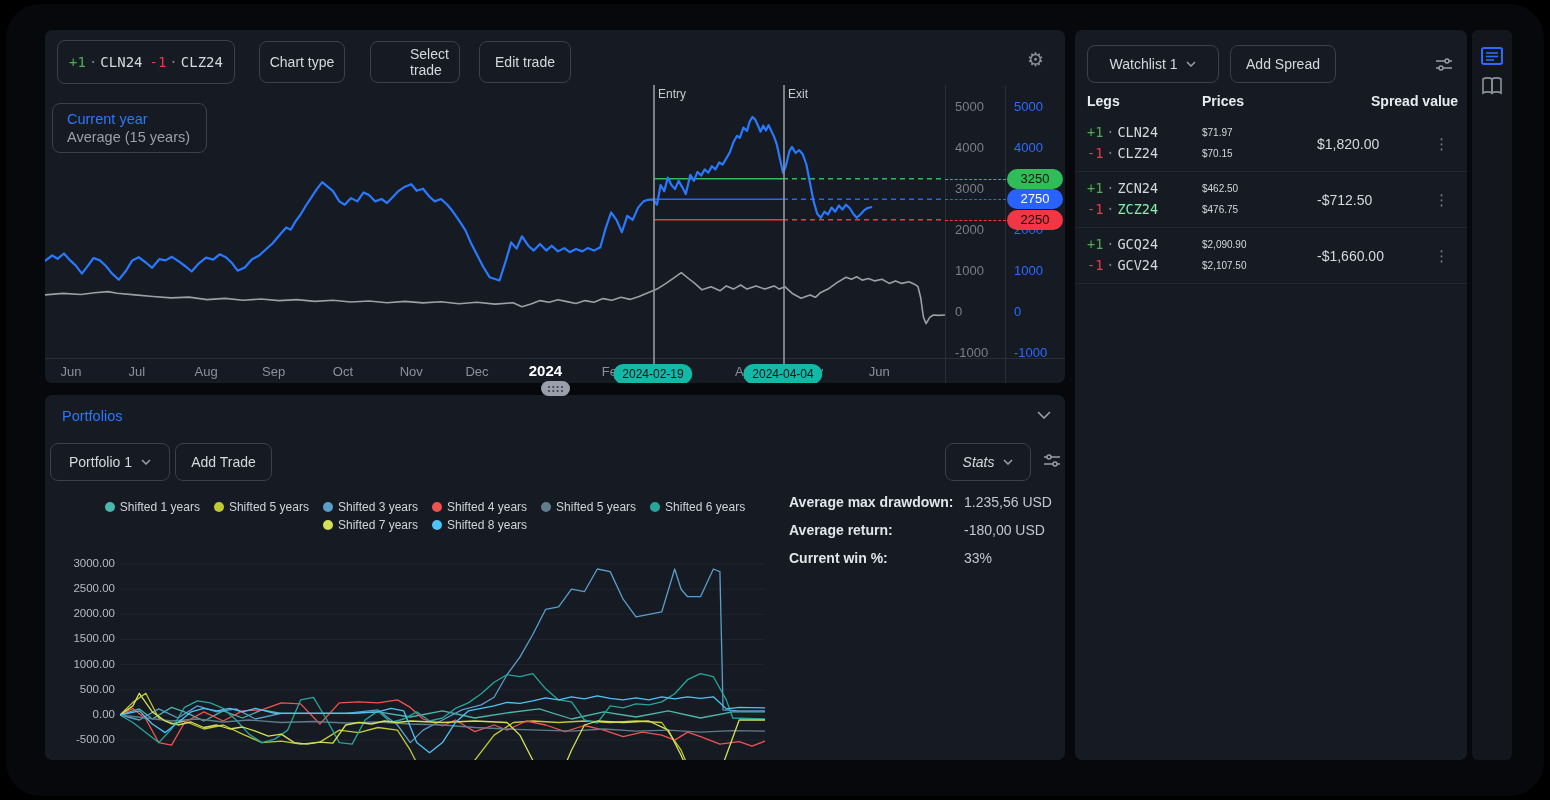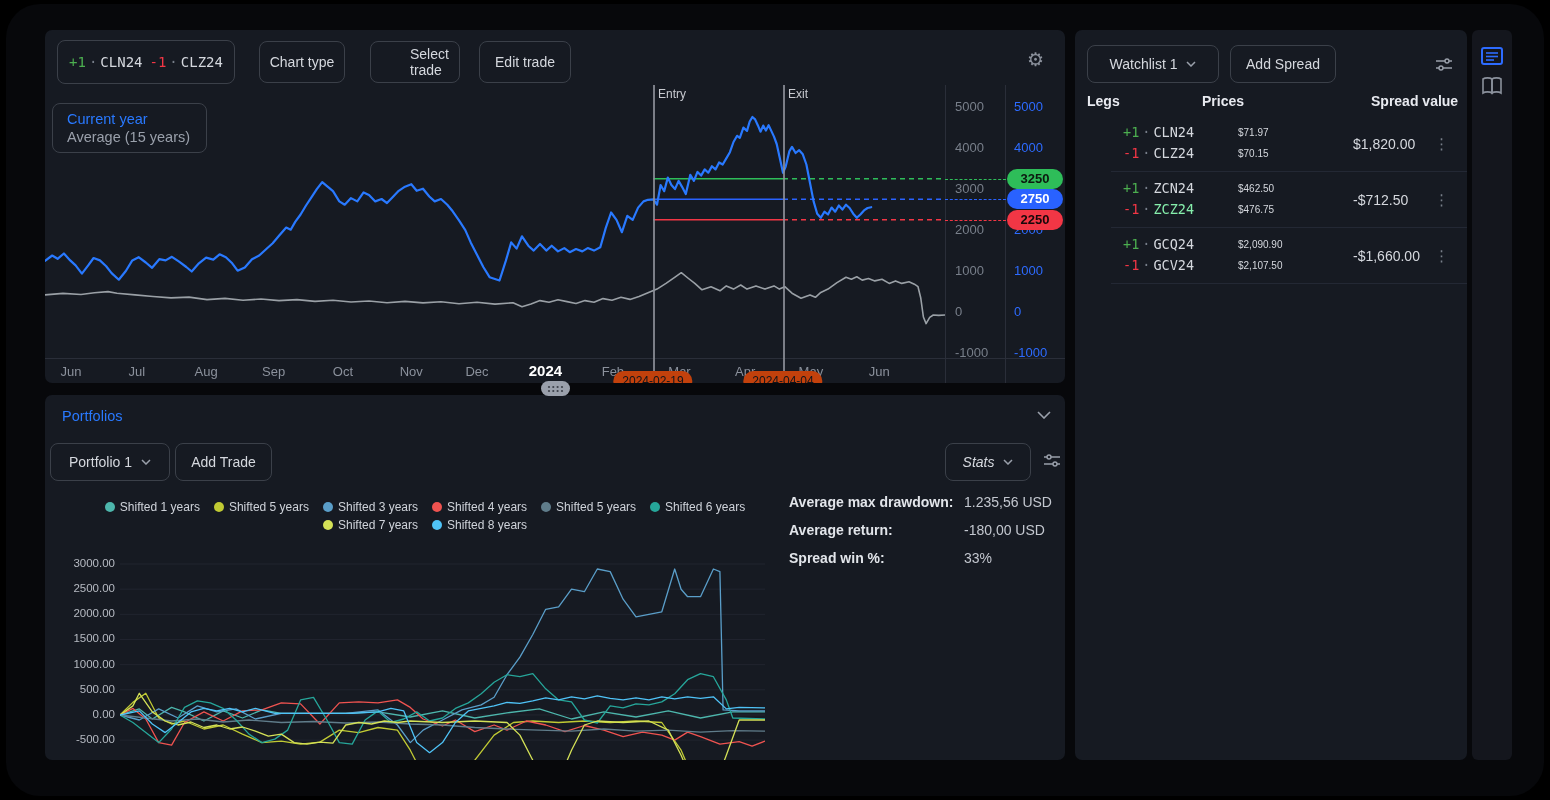--- a/index.html
+++ b/index.html
@@ -19,41 +19,41 @@
   .chev svg{display:block;}
   
   #legend-box{position:absolute;left:7px;top:73px;width:155px;height:50px;border:1px solid #3b4049;border-radius:8px;padding:7px 0 0 14px;box-sizing:border-box;}
   #legend-box .l1{color:#2979ff;font-size:14.5px;}
   #legend-box .l2{color:#9aa0ab;font-size:14.5px;margin-top:2px;}
   #watermark{position:absolute;left:250px;top:190px;width:600px;text-align:center;color:rgba(255,255,255,0.07);font-size:30px;letter-spacing:1px;pointer-events:none;}
   .vsep{position:absolute;top:55px;bottom:0;width:1px;background:#2a2e39;}
   .axis-label{position:absolute;font-size:13px;width:52px;}
   .axis-gray{color:#787f8a;}
   .axis-blue{color:#2d6bff;}
-  .pill{position:absolute;left:962px;width:56px;height:20px;border-radius:10px;font-size:13px;text-align:center;line-height:20px;font-weight:bold;}
+  .pill{position:absolute;left:962px;width:56px;height:20px;border-radius:10px;font-size:13px;text-align:center;line-height:20px;}
   .dash-ext{position:absolute;left:900px;width:61px;height:0;}
   .evline{position:absolute;top:55px;height:300px;width:1.5px;background:#8d9099;opacity:.85;}
   .evtext{position:absolute;top:57px;font-size:12px;color:#c8cad0;}
   #xaxis-row{position:absolute;left:0;right:0;top:328px;height:25px;border-top:1px solid #2a2e39;}
   .xtick{position:absolute;top:5px;transform:translateX(-50%);font-size:13px;color:#8b919c;white-space:nowrap;}
   .xtick.emph{font-size:15px;color:#fff;font-weight:700;top:3px;}
-  .date-tag{position:absolute;top:12px;transform:translateX(-50%);background:#c2410c;color:#11141a;font-size:12px;padding:3px 9px;border-radius:10px;white-space:nowrap;z-index:5;text-align:right;}
+  .date-tag{position:absolute;top:5px;transform:translateX(-50%);background:#14b8a6;color:#11141a;font-size:12px;padding:3px 9px;border-radius:10px;white-space:nowrap;z-index:5;text-align:right;}
   #gear{position:absolute;left:982px;top:18px;font-size:19px;color:#8b919c;cursor:pointer;}
   
   #pf-title{position:absolute;left:17px;top:13px;color:#2979ff;font-size:14.5px;}
   #pf-collapse{position:absolute;right:14px;top:16px;cursor:pointer;}
   .legend-wrap{position:absolute;left:50px;top:105px;width:660px;display:flex;flex-wrap:wrap;justify-content:center;column-gap:14px;row-gap:4px;}
   .legend-item{display:flex;align-items:center;gap:5px;font-size:12px;color:#cfd3da;cursor:pointer;}
   .legend-item .dotc{width:10px;height:10px;border-radius:50%;}
   .stat-label{position:absolute;left:744px;font-size:14px;font-weight:700;color:#e2e5ea;}
   .stat-value{position:absolute;left:919px;font-size:14px;color:#c3c7cf;}
   .pf-ylabel{position:absolute;width:70px;text-align:right;font-size:11.5px;color:#b6bac2;}
   
   .wl-header{position:absolute;top:63px;font-size:14px;font-weight:700;color:#e8eaf0;}
-  .wl-rows{position:absolute;left:0;right:0;top:86px;padding-left:36px;}
+  .wl-rows{position:absolute;left:0;right:0;top:86px;}
   .wl-row{position:relative;height:55px;border-bottom:1px solid #232834;cursor:pointer;}
   .wl-legs{position:absolute;left:12px;top:6px;font-size:13.5px;line-height:21px;}
   .wl-prices{position:absolute;left:127px;top:6px;font-size:10px;line-height:21px;color:#d5d8de;}
   .wl-value{position:absolute;left:242px;top:0;height:55px;display:flex;align-items:center;font-size:14px;color:#d5d8de;}
   .wl-kebab{position:absolute;right:18px;top:0;height:55px;display:flex;align-items:center;font-size:15px;color:#787f8a;cursor:pointer;}
   #drag-handle{position:absolute;left:541px;top:381px;width:29px;height:15px;background:#9aa0ab;border-radius:8px;display:flex;align-items:center;justify-content:center;cursor:row-resize;z-index:6;}
   .icon-btn{cursor:pointer;}
   svg{display:block;}
 </style>
 </head>
@@ -213,21 +213,21 @@
         <div class="legend-item">
           <span class="dotc" style="background: rgb(79, 195, 247);"></span>
           <span>Shifted 8 years</span>
         </div>
       </div>
   <div id="pf-stats">
         <div class="stat-label" style="top: 99px;">Average max drawdown:</div>
         <div class="stat-value" style="top: 99px;">1.235,56 USD</div>
         <div class="stat-label" style="top: 127px;">Average return:</div>
         <div class="stat-value" style="top: 127px;">-180,00 USD</div>
-        <div class="stat-label" style="top: 155px;">Spread win %:</div>
+        <div class="stat-label" style="top: 155px;">Current win %:</div>
         <div class="stat-value" style="top: 155px;">33%</div>
       </div>
   <div id="pf-ylabels">
         <div class="pf-ylabel" style="left: 0px; top: 162.013px;">3000.00</div>
         <div class="pf-ylabel" style="left: 0px; top: 187.17px;">2500.00</div>
         <div class="pf-ylabel" style="left: 0px; top: 212.327px;">2000.00</div>
         <div class="pf-ylabel" style="left: 0px; top: 237.484px;">1500.00</div>
         <div class="pf-ylabel" style="left: 0px; top: 262.642px;">1000.00</div>
         <div class="pf-ylabel" style="left: 0px; top: 287.799px;">500.00</div>
         <div class="pf-ylabel" style="left: 0px; top: 312.956px;">0.00</div>

